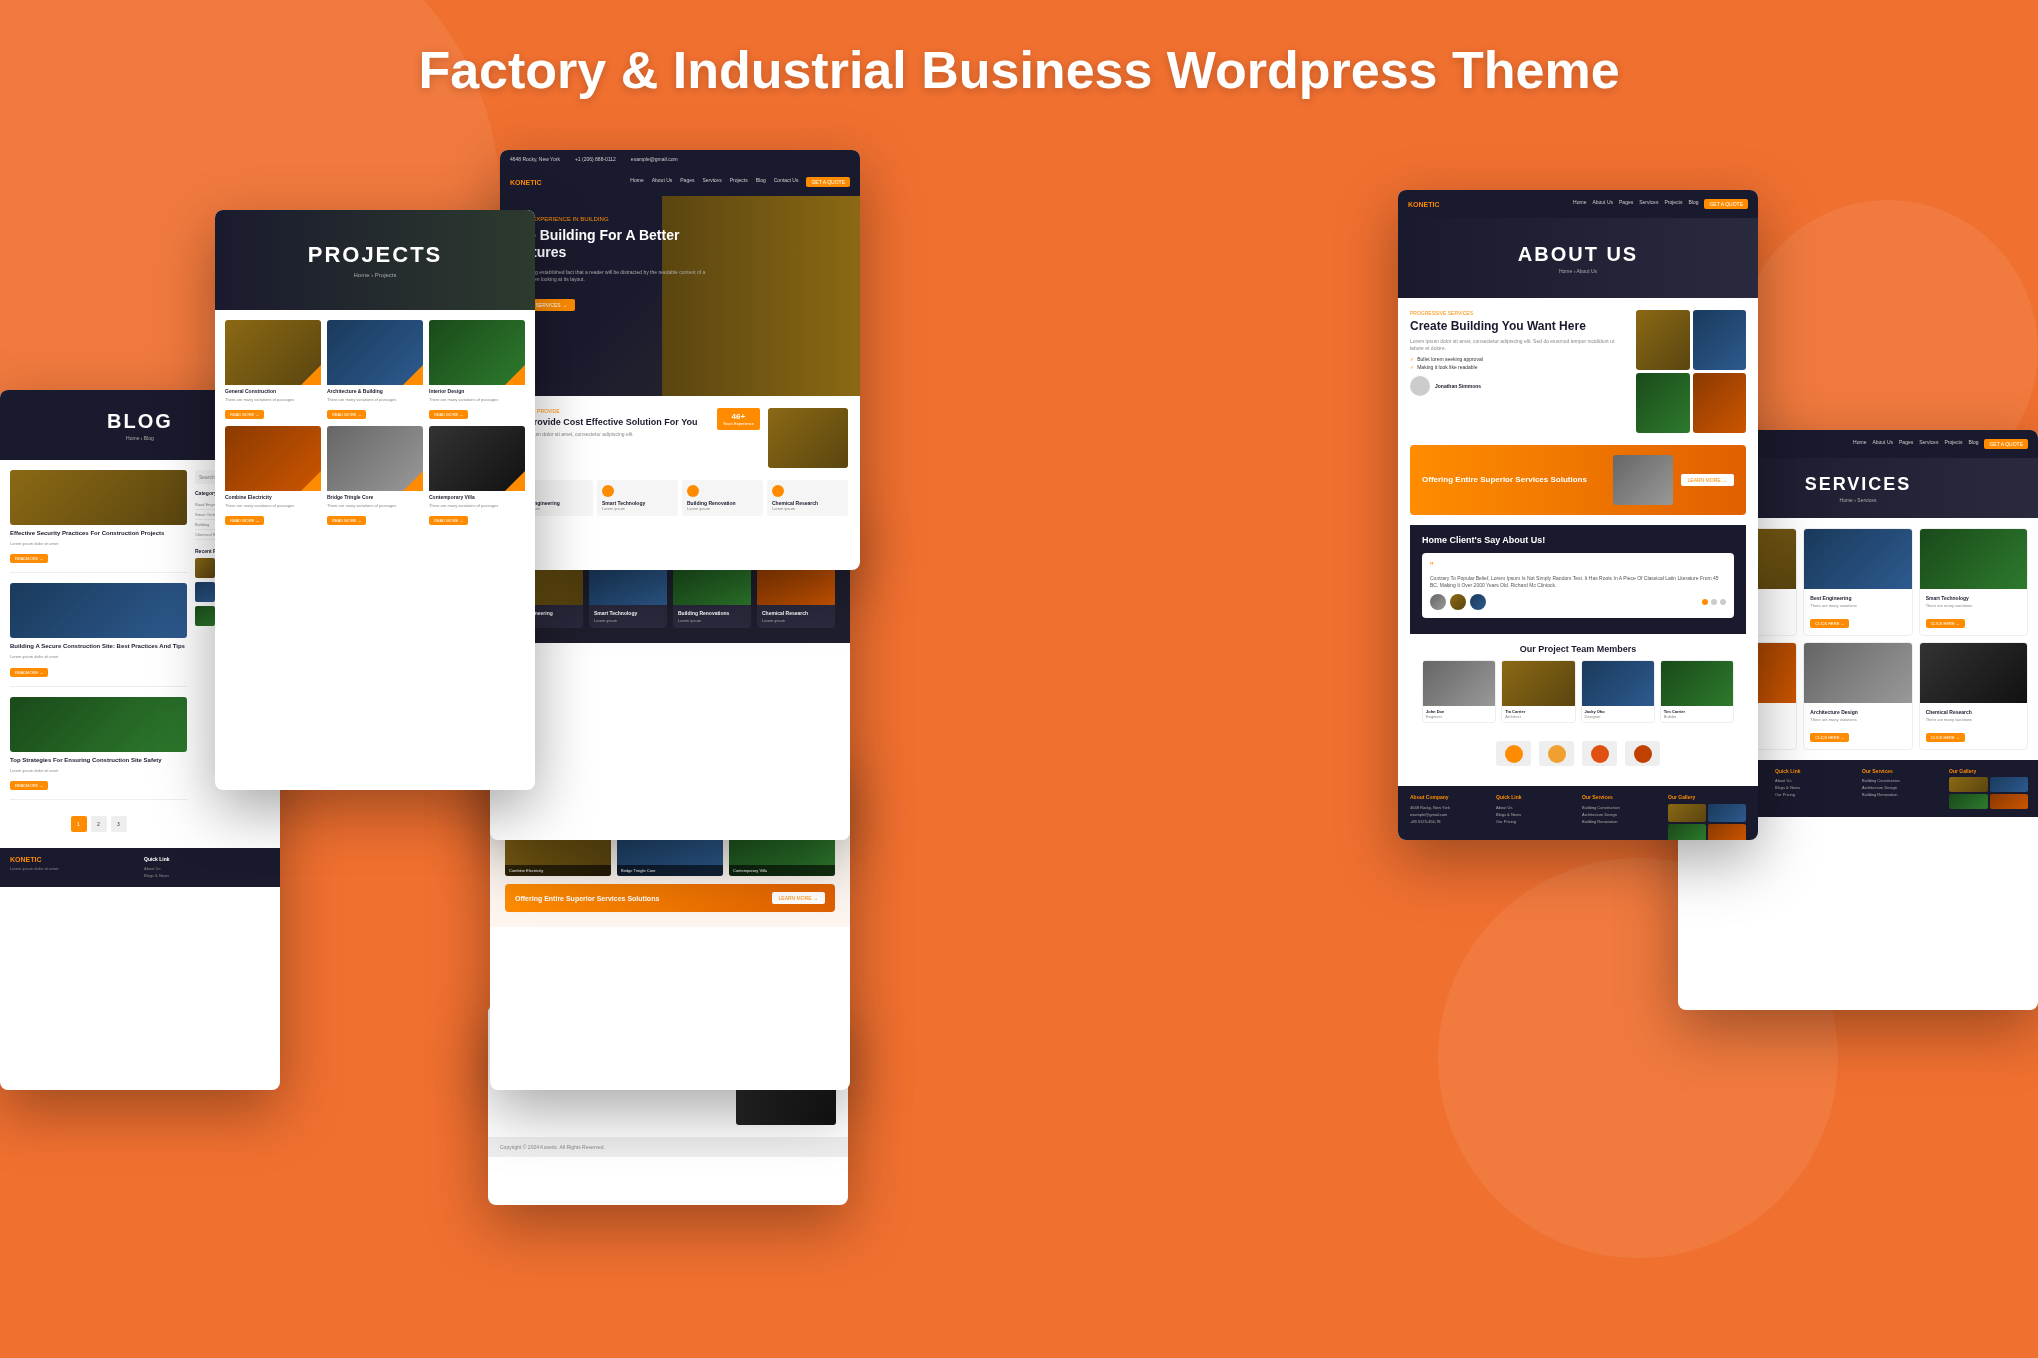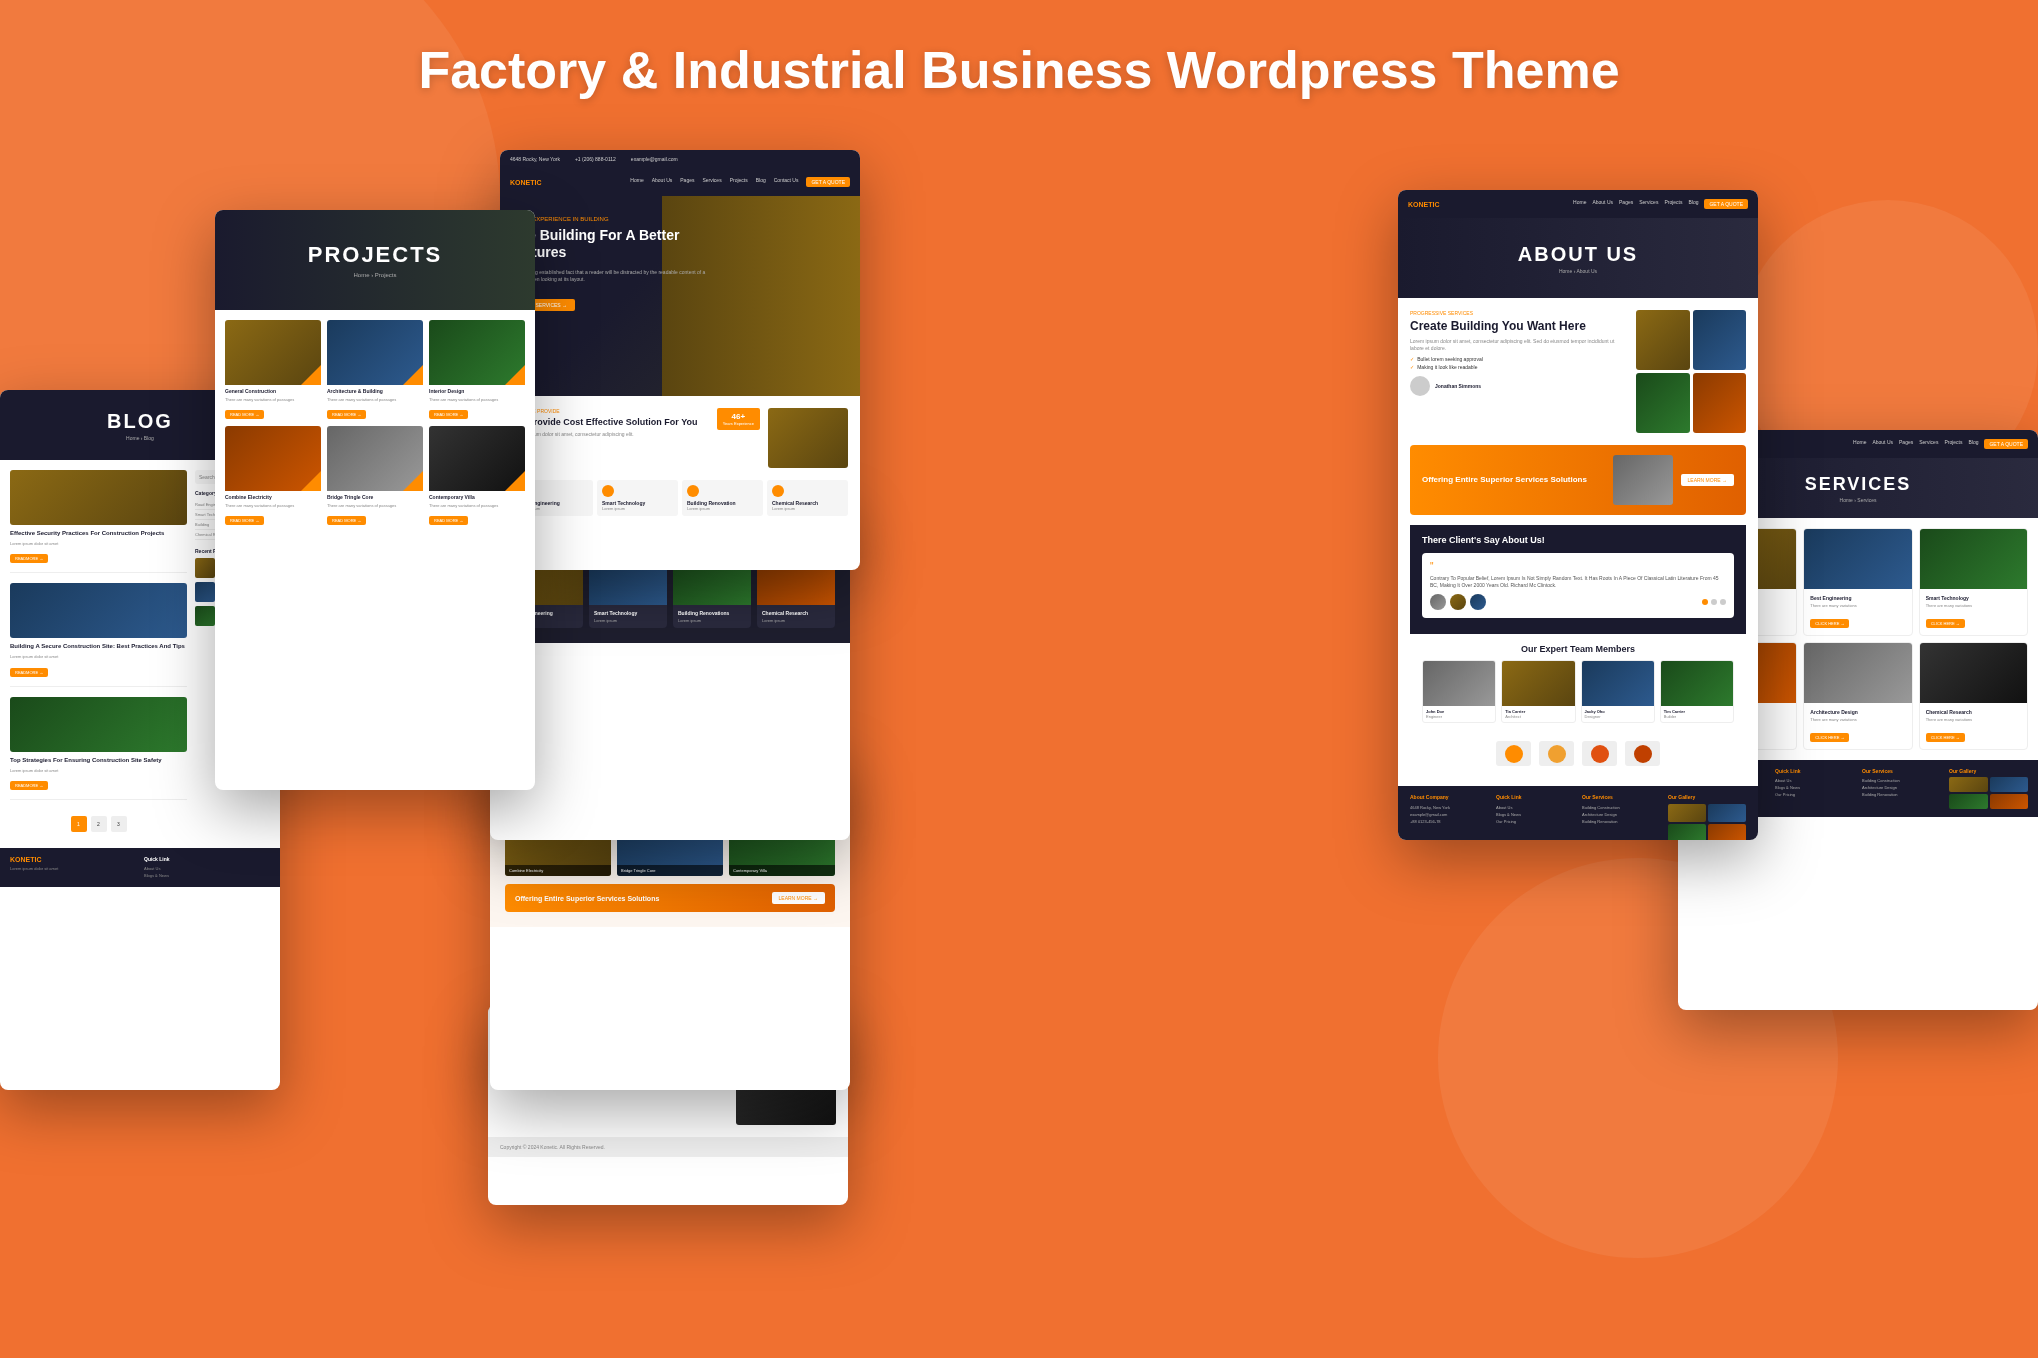--- a/index.html
+++ b/index.html
@@ -709,38 +709,38 @@
           <div class="about-img-item img-green" style="height:60px;"></div>
           <div class="about-img-item img-orange" style="height:60px;"></div>
         </div>
       </div>
       <div class="about-cta">
         <div class="ac-text">Offering Entire Superior Services Solutions</div>
         <div class="cta-img img-gray"></div>
         <div class="btn-ac">LEARN MORE →</div>
       </div>
       <div class="testimonial-section">
-        <div class="ts-title">There Client's Say About Us!</div>
+        <div class="ts-title">Home Client's Say About Us!</div>
         <div class="ts-card">
           <div style="color:#ff8c00; font-size:10px; margin-bottom:3px;">"</div>
           <div class="ts-text">Contrary To Popular Belief, Lorem Ipsum Is Not Simply Random Text. It Has Roots In A Piece Of Classical Latin Literature From 45 BC, Making It Over 2000 Years Old. Richard Mc Clintock.</div>
           <div class="ts-avatars">
             <div class="ts-av img-gray"></div>
             <div class="ts-av img-brown"></div>
             <div class="ts-av img-blue"></div>
             <div class="ts-dots">
               <div class="ts-dot active"></div>
               <div class="ts-dot"></div>
               <div class="ts-dot"></div>
             </div>
           </div>
         </div>
       </div>
       <div class="team-section">
-        <div class="team-title">Our Expert Team Members</div>
+        <div class="team-title">Our Project Team Members</div>
         <div class="team-grid">
           <div class="team-card">
             <div class="team-img img-gray"></div>
             <div class="team-info">
               <div class="team-name">John Doe</div>
               <div class="team-role">Engineer</div>
             </div>
           </div>
           <div class="team-card">
             <div class="team-img img-brown"></div>

